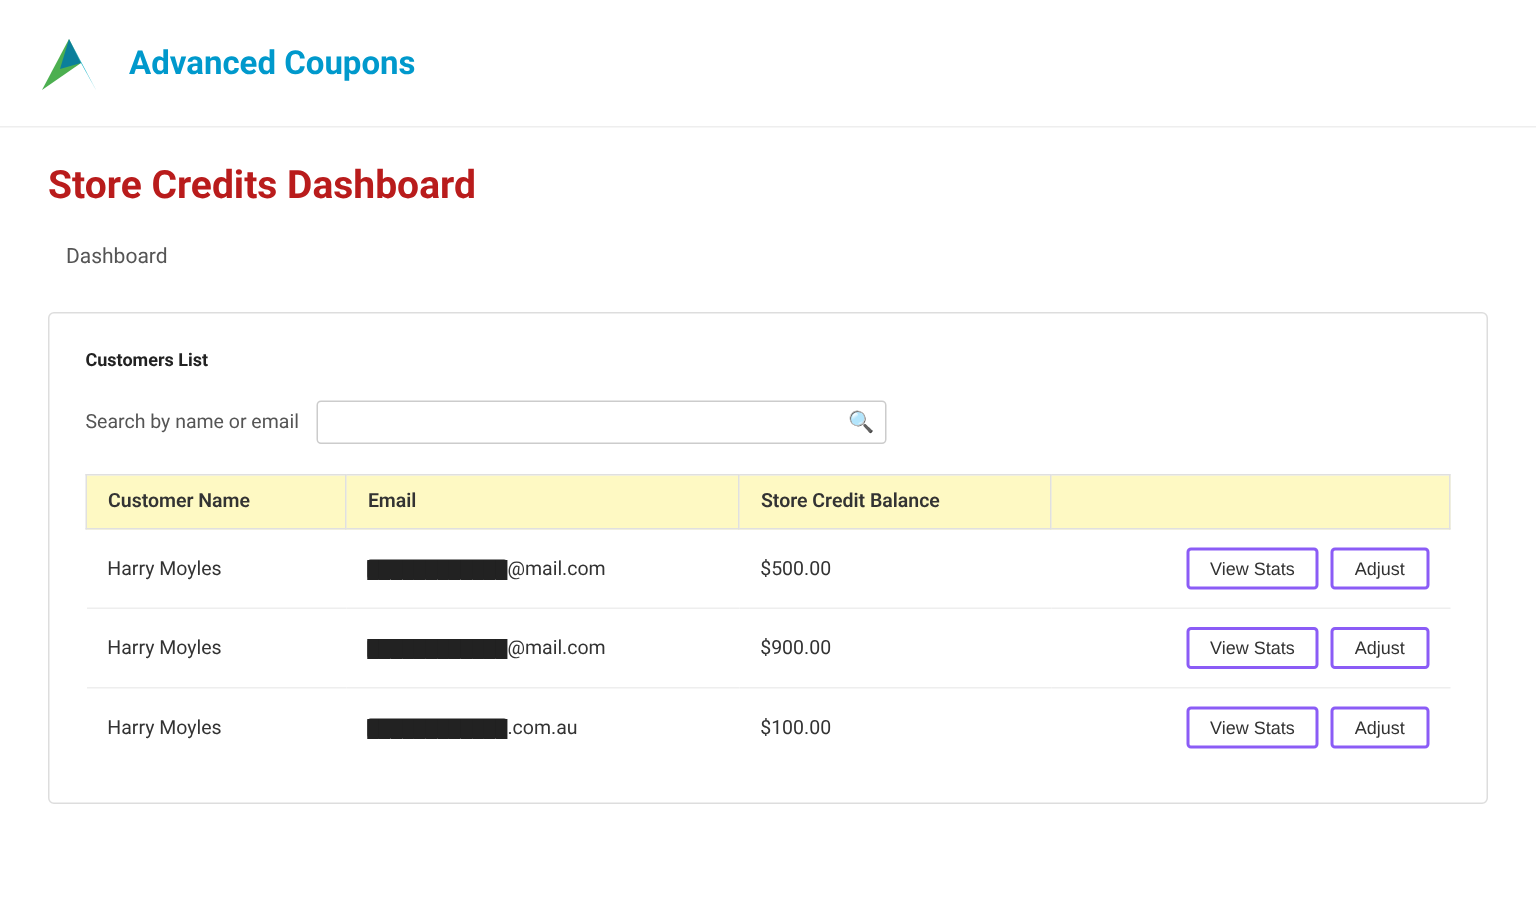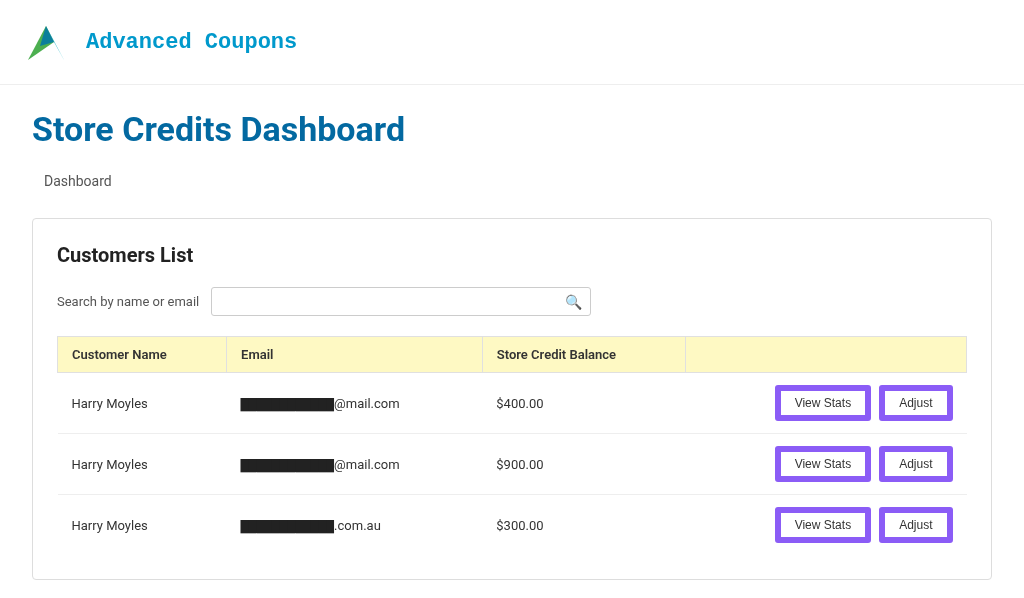--- a/index.html
+++ b/index.html
@@ -25,32 +25,31 @@
 
     .logo-icon {
       width: 52px;
       height: 52px;
     }
 
     .logo-text {
       font-size: 22px;
       font-weight: 700;
       color: #0099cc;
-      font-family: Liberation Mono, monospace;
     }
 
     .main-content {
       padding: 24px 32px;
       max-width: 1000px;
     }
 
     .page-title {
-      font-size: 34px;
+      font-size: 26px;
       font-weight: 700;
-      color: #0369a1;
+      color: #b91c1c;
       margin-bottom: 16px;
     }
 
     .tabs {
       display: flex;
       gap: 0;
       margin-bottom: 0;
       border-bottom: none;
     }
 
@@ -73,21 +72,21 @@
     .card {
       margin-top: 20px;
       border: 1px solid #ddd;
       border-radius: 4px;
       padding: 24px;
       background: #fff;
       width: 960px;
     }
 
     .card-title {
-      font-size: 20px;
+      font-size: 12px;
       font-weight: 700;
       color: #222;
       margin-bottom: 20px;
     }
 
     .search-row {
       display: flex;
       align-items: center;
       gap: 12px;
       margin-bottom: 20px;
@@ -151,21 +150,21 @@
     }
 
     .action-cell {
       display: flex;
       gap: 8px;
       justify-content: flex-end;
     }
 
     .btn {
       padding: 5px 14px;
-      border: 6px solid #8b5cf6;
+      border: 2px solid #8b5cf6;
       background: #fff;
       border-radius: 3px;
       cursor: pointer;
       font-size: 12px;
       color: #333;
     }
 
     .redacted {
       display: inline-block;
       background: #222;
@@ -217,21 +216,21 @@
           <th>Email</th>
           <th>Store Credit Balance</th>
           <th></th>
         </tr>
       </thead>
       <tbody id="table-body">
 
       <tr>
             <td>Harry Moyles</td>
             <td><span class="redacted">████████████</span>@mail.com</td>
-            <td>$400.00</td>
+            <td>$500.00</td>
             <td>
               <div class="action-cell">
                 <button class="btn">View Stats</button>
                 <button class="btn">Adjust</button>
               </div>
             </td>
           </tr>
           <tr>
             <td>Harry Moyles</td>
             <td><span class="redacted">████████████</span>@mail.com</td>
@@ -239,21 +238,21 @@
             <td>
               <div class="action-cell">
                 <button class="btn">View Stats</button>
                 <button class="btn">Adjust</button>
               </div>
             </td>
           </tr>
           <tr>
             <td>Harry Moyles</td>
             <td><span class="redacted">████████████</span>.com.au</td>
-            <td>$300.00</td>
+            <td>$100.00</td>
             <td>
               <div class="action-cell">
                 <button class="btn">View Stats</button>
                 <button class="btn">Adjust</button>
               </div>
             </td>
           </tr>
         </tbody>
     </table>
   </div>

